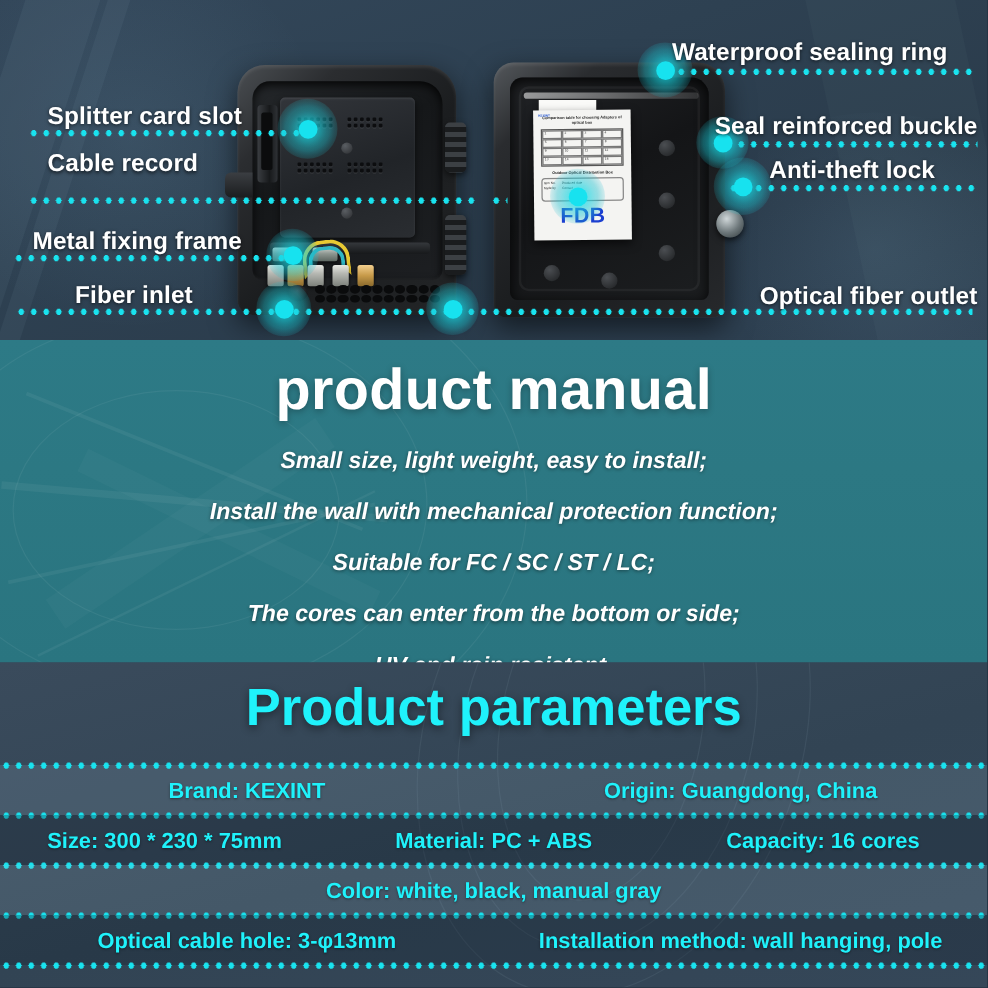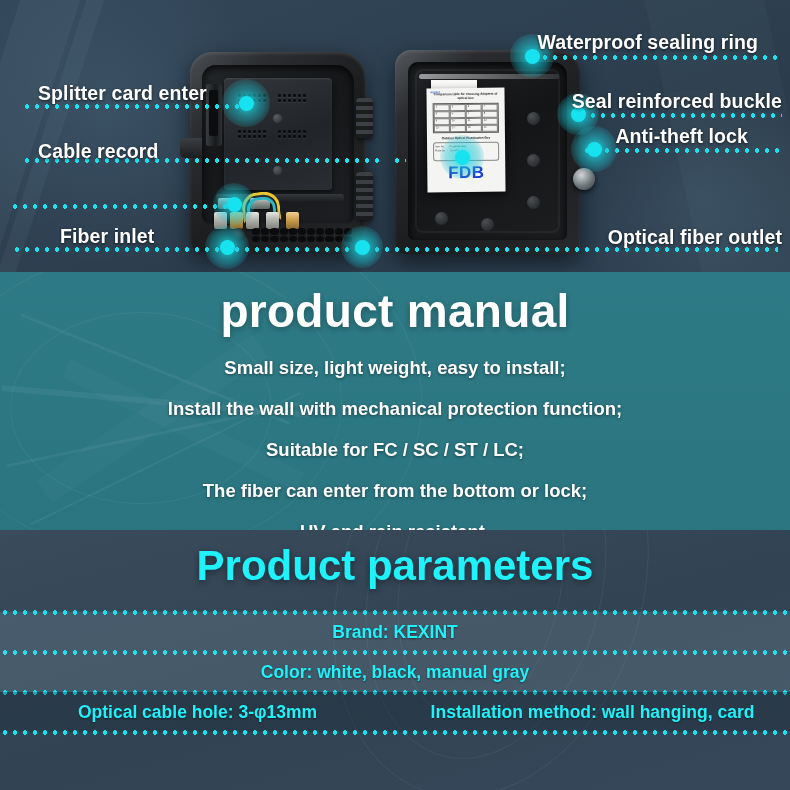--- a/index.html
+++ b/index.html
@@ -104,21 +104,21 @@
   .ptag{position:absolute;left:36px;top:30px;width:46px;height:20px;background:#fafaf8;
       box-shadow:0 2px 5px rgba(0,0,0,.5);}
 
   
   #manual{position:absolute;left:0;top:272px;width:790px;height:258px;overflow:hidden;
       background:linear-gradient(180deg,#2d7a86 0%,#2c7883 40%,#2a7580 100%);}
   #manual .ray{position:absolute;background:rgba(255,255,255,.055);transform-origin:100% 50%;}
   #manual .ring{position:absolute;border:1px solid rgba(255,255,255,.06);border-radius:50%;}
   #manual .hdr{position:relative;text-align:center;color:#fff;font-size:46px;font-weight:bold;
       margin-top:12px;letter-spacing:.3px;text-shadow:0 2px 6px rgba(0,0,0,.30);}
-  #manual ul{list-style:none;margin:0;padding:0;position:relative;}
+  #manual ul{list-style:none;margin:0;padding:0;position:relative;font-style:italic;}
   #manual li{text-align:center;color:#fff;font-weight:bold;font-size:18.5px;margin-top:19px;
       text-shadow:0 1px 3px rgba(0,0,0,.45);}
 
   
   #params{position:absolute;left:0;top:530px;width:790px;height:336px;overflow:hidden;
       background:linear-gradient(165deg,#3a4b5c 0%,#324454 45%,#36485a 100%);}
   #params .swirl{position:absolute;border:1px solid rgba(200,225,240,.07);border-radius:50%;}
   #params .ptitle{position:relative;text-align:center;color:#1ff2fb;font-size:42px;font-weight:bold;
       padding-top:12px;text-shadow:0 2px 7px rgba(0,0,0,.45);}
   .ptable{position:absolute;left:0;top:82px;width:790px;}
@@ -327,22 +327,23 @@
     <div class="marker" style="left:510px;top:34px;width:44px;height:44px;">
         <i></i>
       </div>
     <div class="marker" style="left:557px;top:93px;width:42px;height:42px;">
         <i></i>
       </div>
     <div class="marker" style="left:571px;top:126px;width:46px;height:46px;">
         <i></i>
       </div>
 
-    <div class="callout" style="left:38px;top:82px;">Splitter card enter</div>
-    <div class="callout" style="left:38px;top:140px;">Cable record</div>
+    <div class="callout" style="left:38px;top:82px;">Splitter card slot</div>
+    <div class="callout" style="left:38px;top:120px;">Cable record</div>
+    <div class="callout" style="left:26px;top:182px;">Metal fixing frame</div>
     <div class="callout" style="left:60px;top:225px;">Fiber inlet</div>
     <div class="callout right" style="right:32px;top:31px;">Waterproof sealing ring</div>
     <div class="callout right" style="right:8px;top:90px;">Seal reinforced buckle</div>
     <div class="callout right" style="right:8px;top:226px;">Optical fiber outlet</div>
     <div class="callout right" style="right:42px;top:125px;">Anti-theft lock</div>
   </div>
 
   <div id="manual">
     <div class="ring" style="left:-140px;top:-80px;width:560px;height:420px;"></div>
     <div class="ring" style="left:-60px;top:-20px;width:400px;height:300px;"></div>
@@ -352,43 +353,50 @@
     <div class="ray" style="left:0;top:140px;width:310px;height:6px;transform:rotate(5deg);"></div>
     <div class="ray" style="left:0;top:150px;width:290px;height:3px;transform:rotate(22deg);"></div>
     <div class="ray" style="left:0;top:60px;width:260px;height:28px;transform:rotate(-34deg);opacity:.5;"></div>
     <div class="ray" style="left:40px;top:200px;width:260px;height:20px;transform:rotate(26deg);opacity:.5;"></div>
 
     <div class="hdr">product manual</div>
     <ul>
       <li>Small size, light weight, easy to install;</li>
       <li>Install the wall with mechanical protection function;</li>
       <li>Suitable for FC / SC / ST / LC;</li>
-      <li>The fiber can enter from the bottom or lock;</li>
+      <li>The cores can enter from the bottom or side;</li>
       <li>UV and rain resistant.</li>
     </ul>
   </div>
 
   <div id="params">
     <div class="swirl" style="left:340px;top:-150px;width:300px;height:420px;transform:rotate(18deg);"></div>
     <div class="swirl" style="left:370px;top:-120px;width:230px;height:350px;transform:rotate(14deg);"></div>
     <div class="swirl" style="left:400px;top:-90px;width:160px;height:280px;transform:rotate(10deg);"></div>
 
     <div class="ptitle">Product parameters</div>
 
     <div class="ptable">
       <div class="prow light">
         <div class="sep top"></div>
         <div class="pcell">Brand: KEXINT</div>
+        <div class="pcell">Origin: Guangdong, China</div>
+        <div class="sep bot"></div>
+      </div>
+      <div class="prow dark">
+        <div class="pcell">Size: 300 * 230 * 75mm</div>
+        <div class="pcell">Material: PC + ABS</div>
+        <div class="pcell">Capacity: 16 cores</div>
         <div class="sep bot"></div>
       </div>
       <div class="prow light">
         <div class="pcell">Color: white, black, manual gray</div>
         <div class="sep bot"></div>
       </div>
       <div class="prow dark">
         <div class="pcell">Optical cable hole: 3-φ13mm</div>
-        <div class="pcell">Installation method: wall hanging, card</div>
+        <div class="pcell">Installation method: wall hanging, pole</div>
         <div class="sep bot"></div>
       </div>
     </div>
   </div>
 
 </div>
 
 </body></html>

